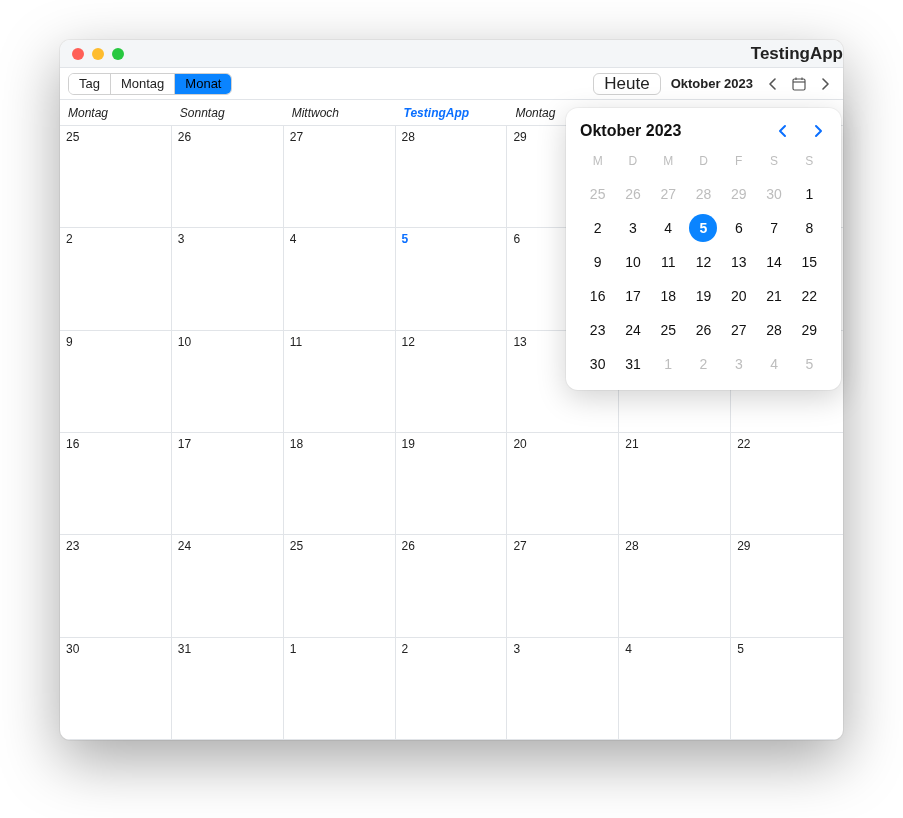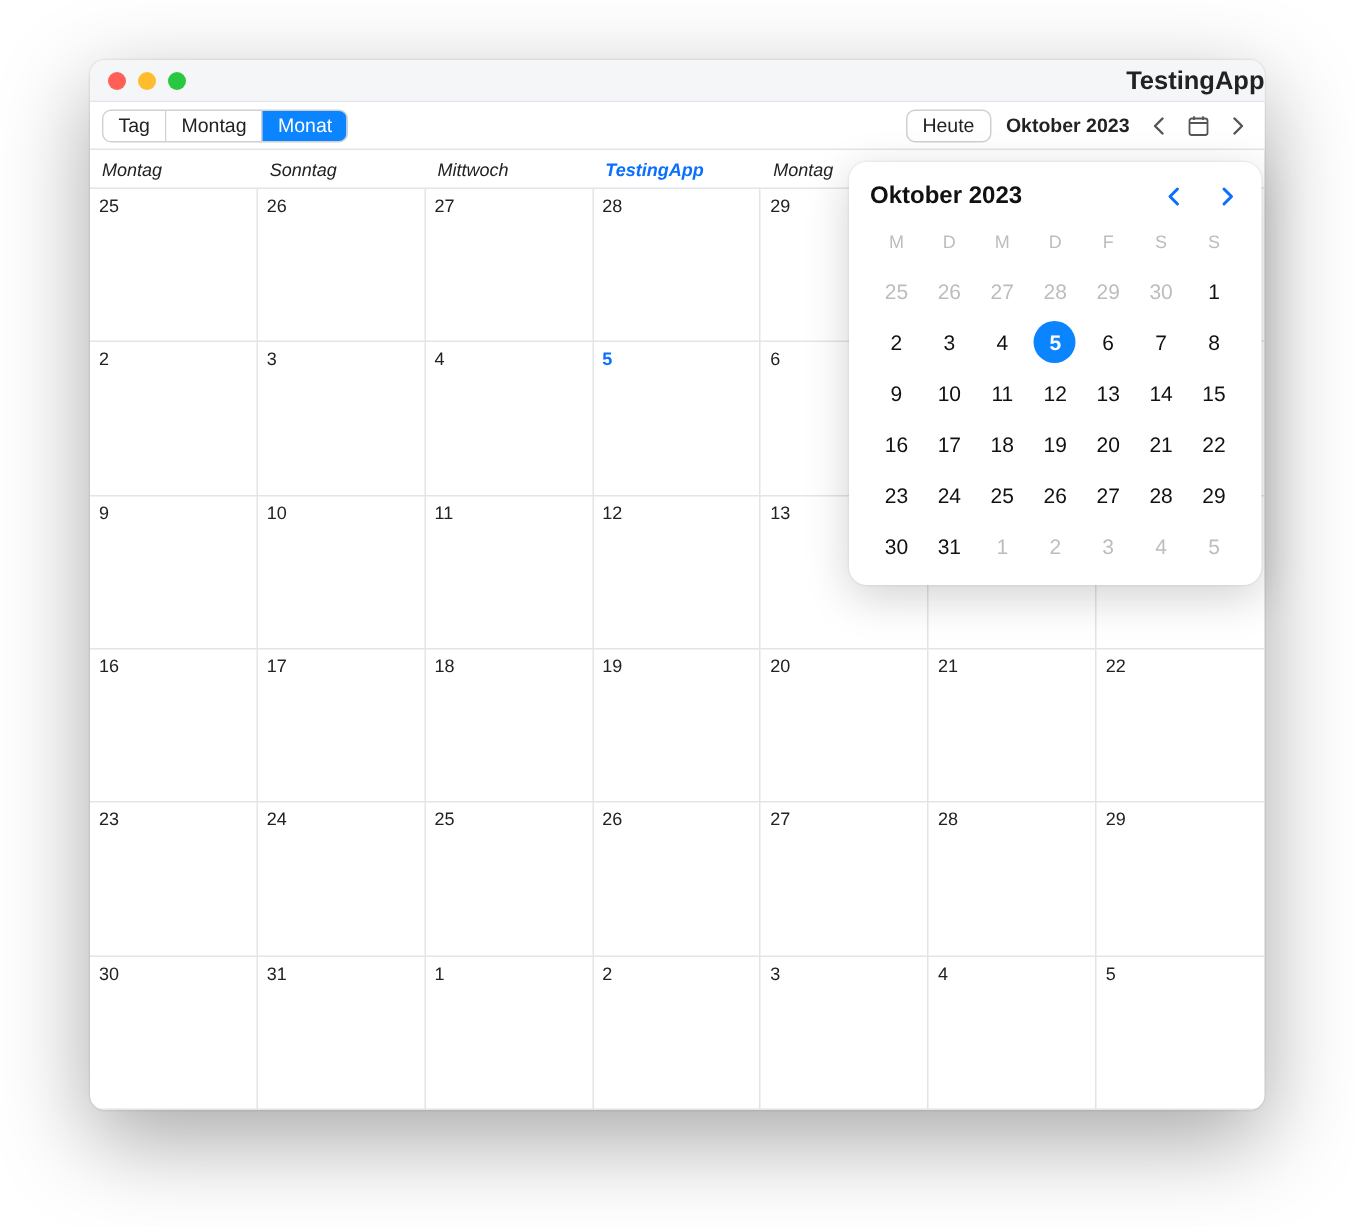--- a/index.html
+++ b/index.html
@@ -73,30 +73,30 @@
     font-size: 13px;
     background: #fff;
     border: none;
     border-right: 1px solid #d0d0d0;
     cursor: pointer;
     display: flex;
     align-items: center;
     color: #222;
   }
   .seg-btn:last-child { border-right: none; }
-  .seg-btn.active { background: #0a84ff; color: #ffffff; }
+  .seg-btn.active { background: #0a84ff; color: #000000; }
   .toolbar-right {
     display: flex;
     align-items: center;
     gap: 6px;
   }
   .btn {
     height: 22px;
     padding: 0 10px;
-    font-size: 13px;
+    font-size: 17px;
     background: #fff;
     border: 1px solid #d0d0d0;
     border-radius: 6px;
     cursor: pointer;
     display: flex;
     align-items: center;
     color: #222;
     text-align: right;
   }
   .month-label {

